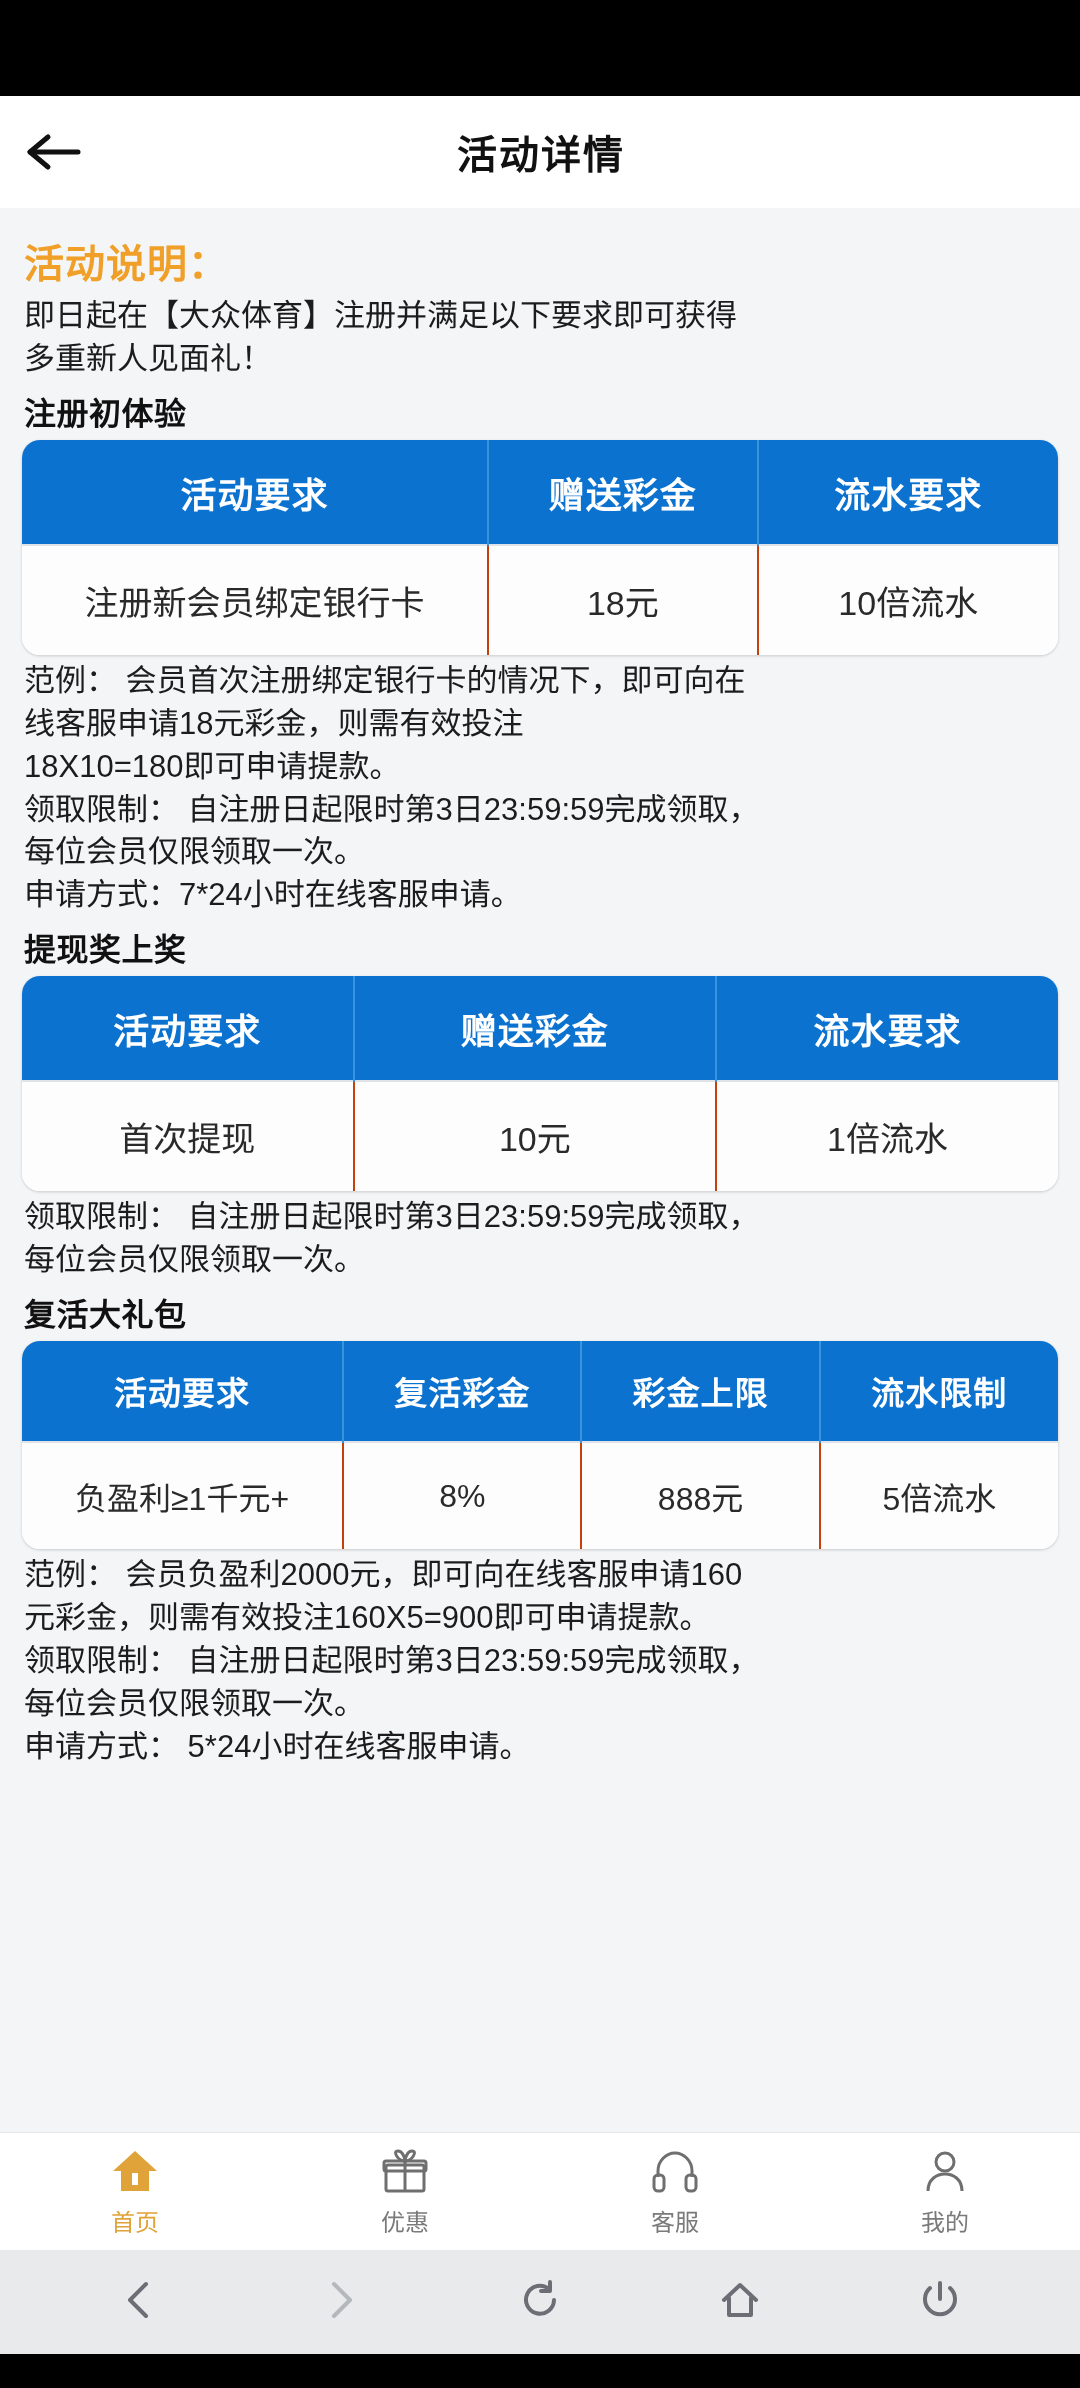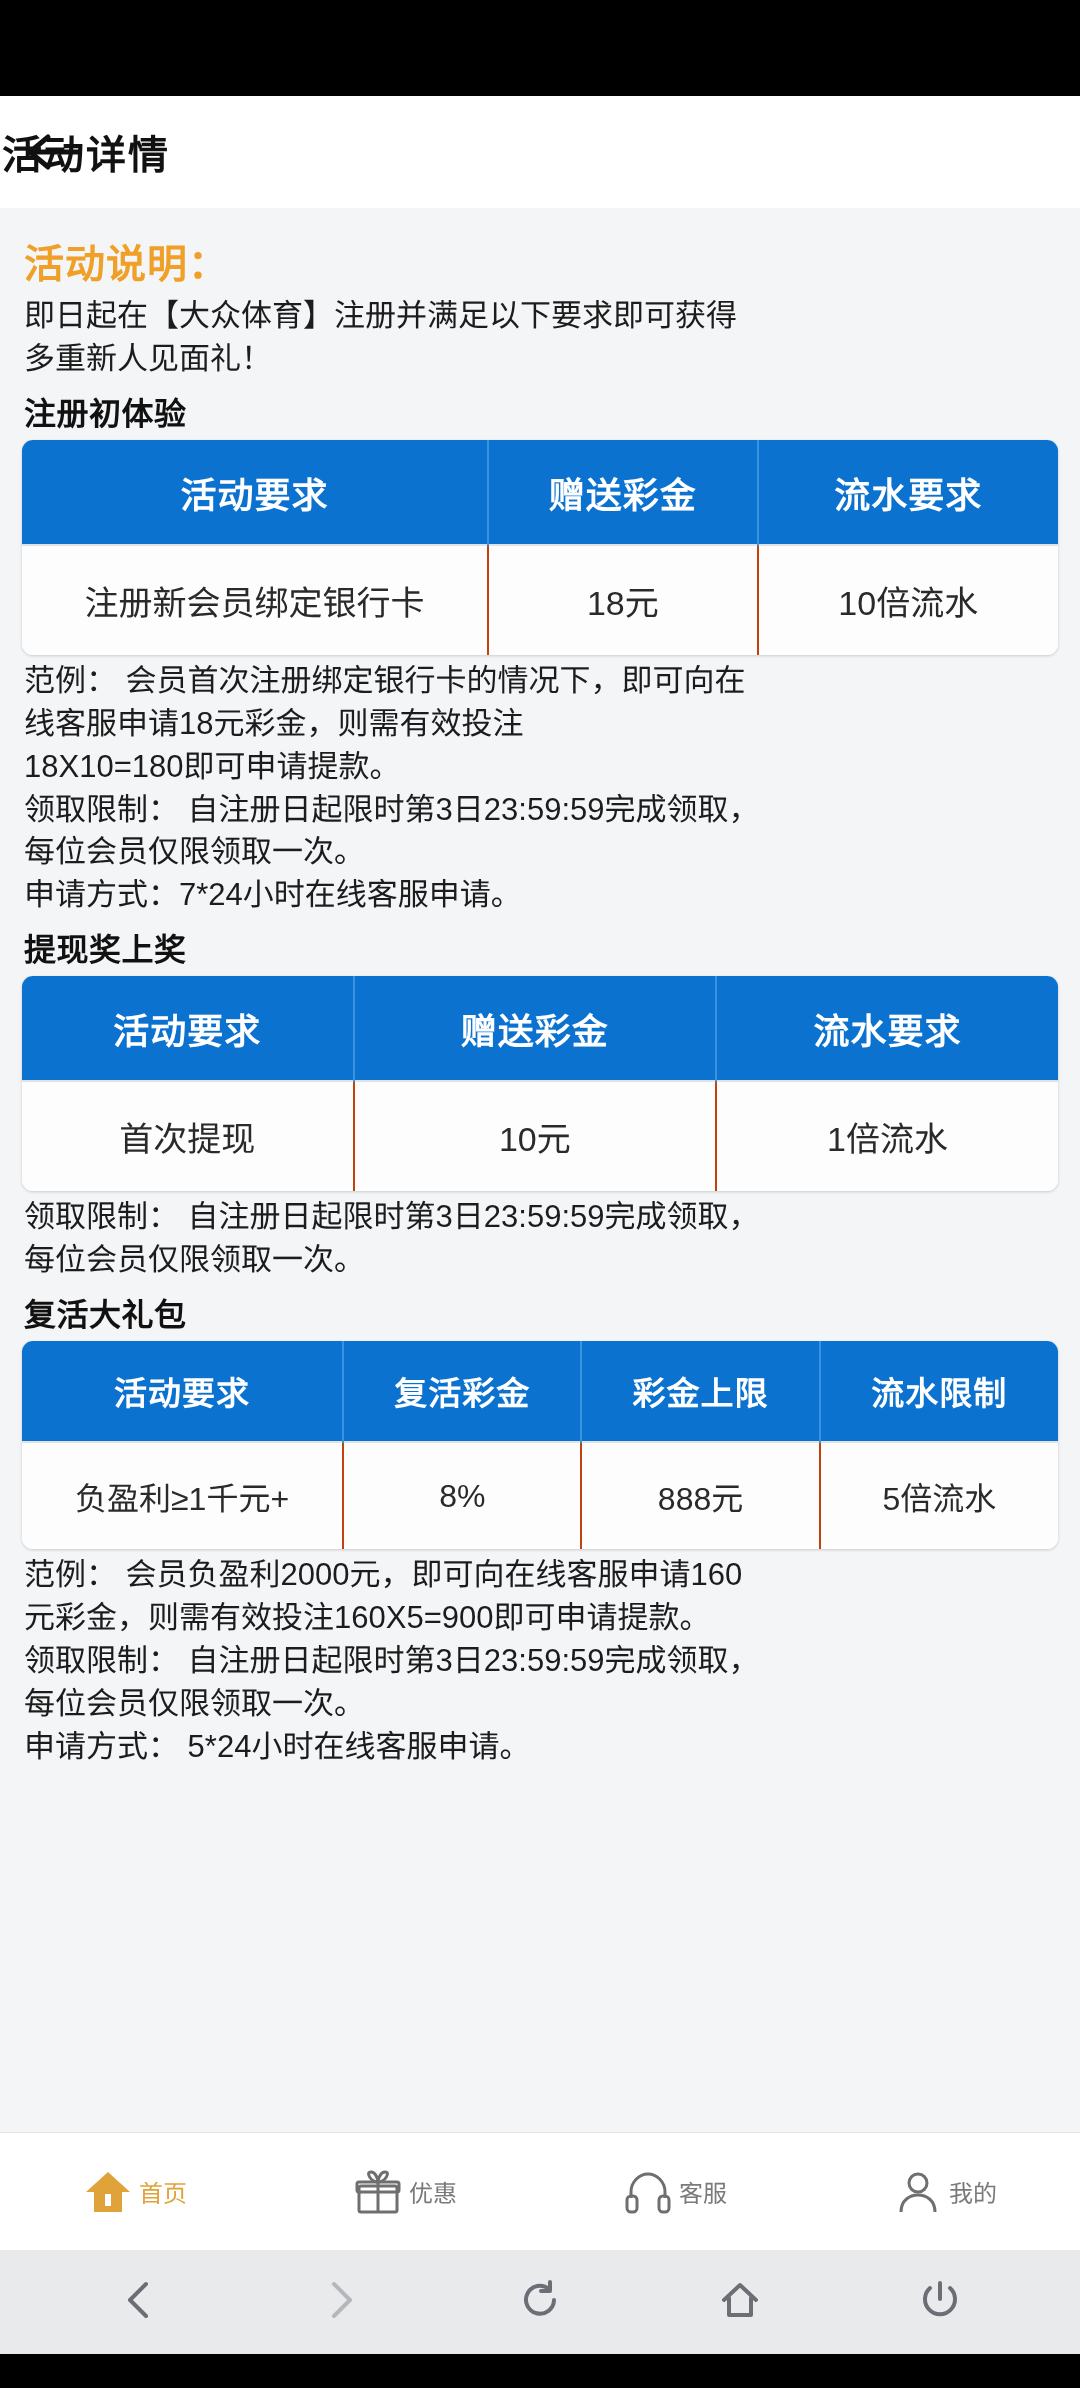--- a/index.html
+++ b/index.html
@@ -38,21 +38,21 @@
   }
   .back-arrow {
     width: 58px;
     height: 40px;
     position: relative;
   }
   .back-arrow svg { display: block; }
   .header-title {
     position: absolute;
     left: 2px; right: 0;
-    text-align: left;
+    text-align: center;
     font-size: 40px;
     font-weight: bold;
     color: #111;
     letter-spacing: 2px;
   }
   .content {
     flex: 1 1 auto;
     background: #f4f5f7;
     overflow: hidden;
     padding: 0 22px;
@@ -72,21 +72,21 @@
     margin: 2px 0 2px 2px;
   }
   .sub-title {
     font-size: 32px;
     font-weight: bold;
     color: #111;
     margin: 8px 0 6px 2px;
     letter-spacing: 0.5px;
   }
   .table-wrap {
-    border-radius: 11px;
+    border-radius: 18px;
     overflow: hidden;
     margin: 4px 0 6px 0;
     box-shadow: 0 1px 3px rgba(0,0,0,0.18);
     background: #fff;
   }
   table {
     width: 100%;
     border-collapse: collapse;
     table-layout: fixed;
   }
@@ -128,21 +128,21 @@
   .tabbar {
     flex: 0 0 118px;
     background: #ffffff;
     display: flex;
     align-items: center;
     border-top: 1px solid #e6e6e6;
   }
   .tab {
     flex: 1 1 25%;
     display: flex;
-    flex-direction: row;
+    flex-direction: column;
     align-items: center;
     justify-content: center;
     gap: 6px;
   }
   .tab-icon { height: 52px; display: flex; align-items: center; justify-content: center; }
   .tab-label { font-size: 24px; color: #7a7a7a; }
   .tab.active .tab-label { color: #e0a33a; }
 
   
   .navbar {

